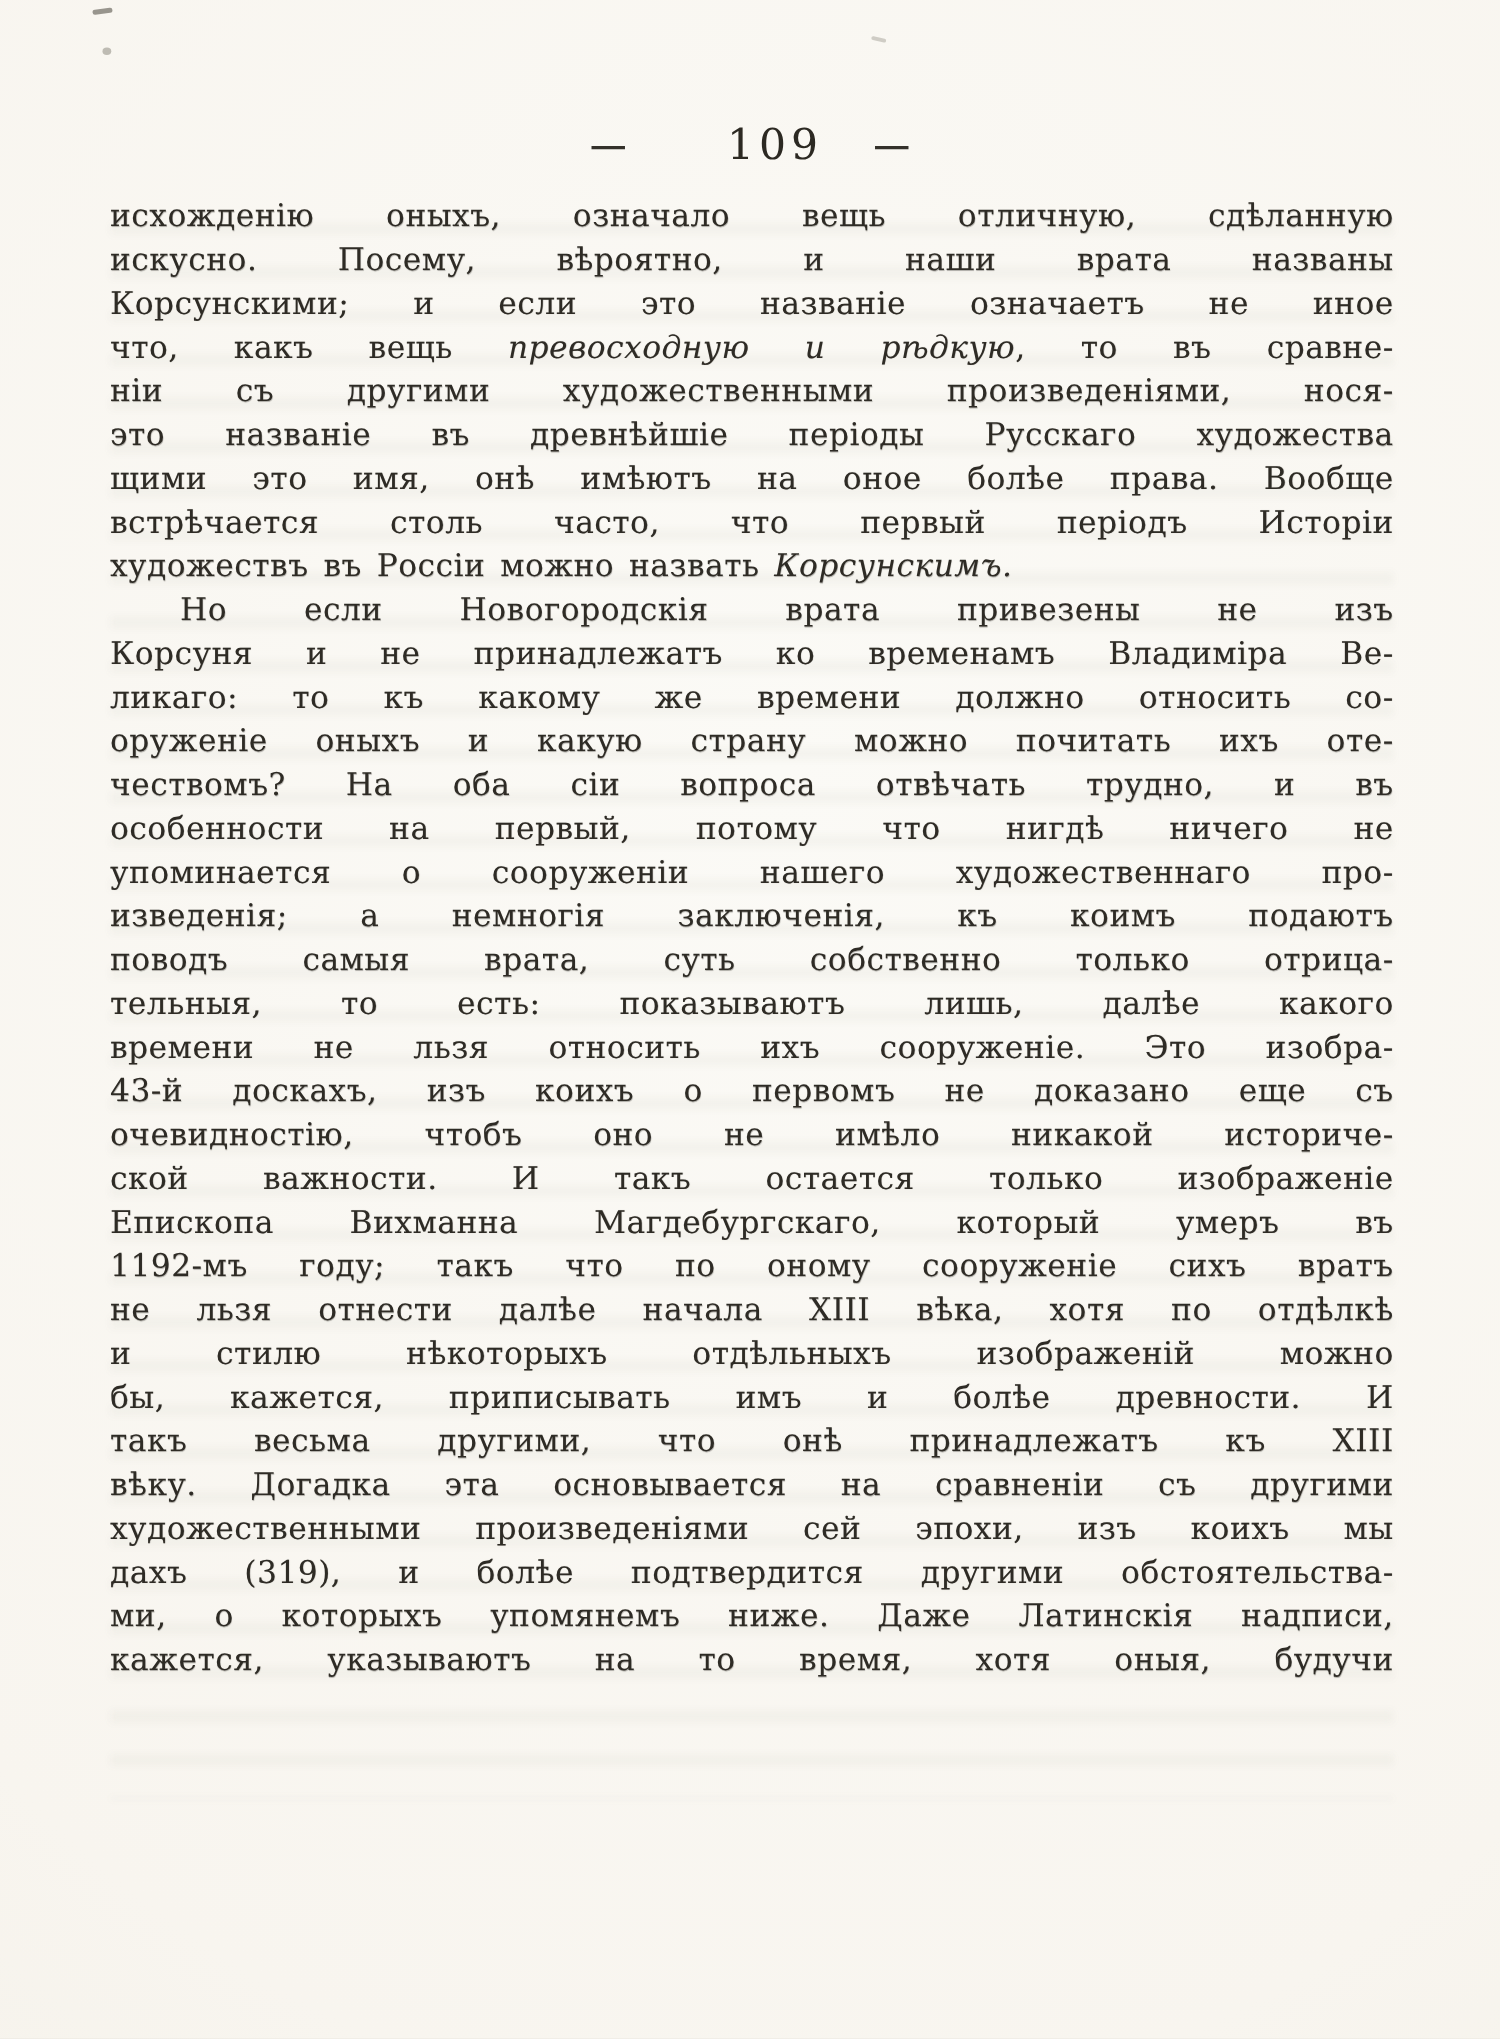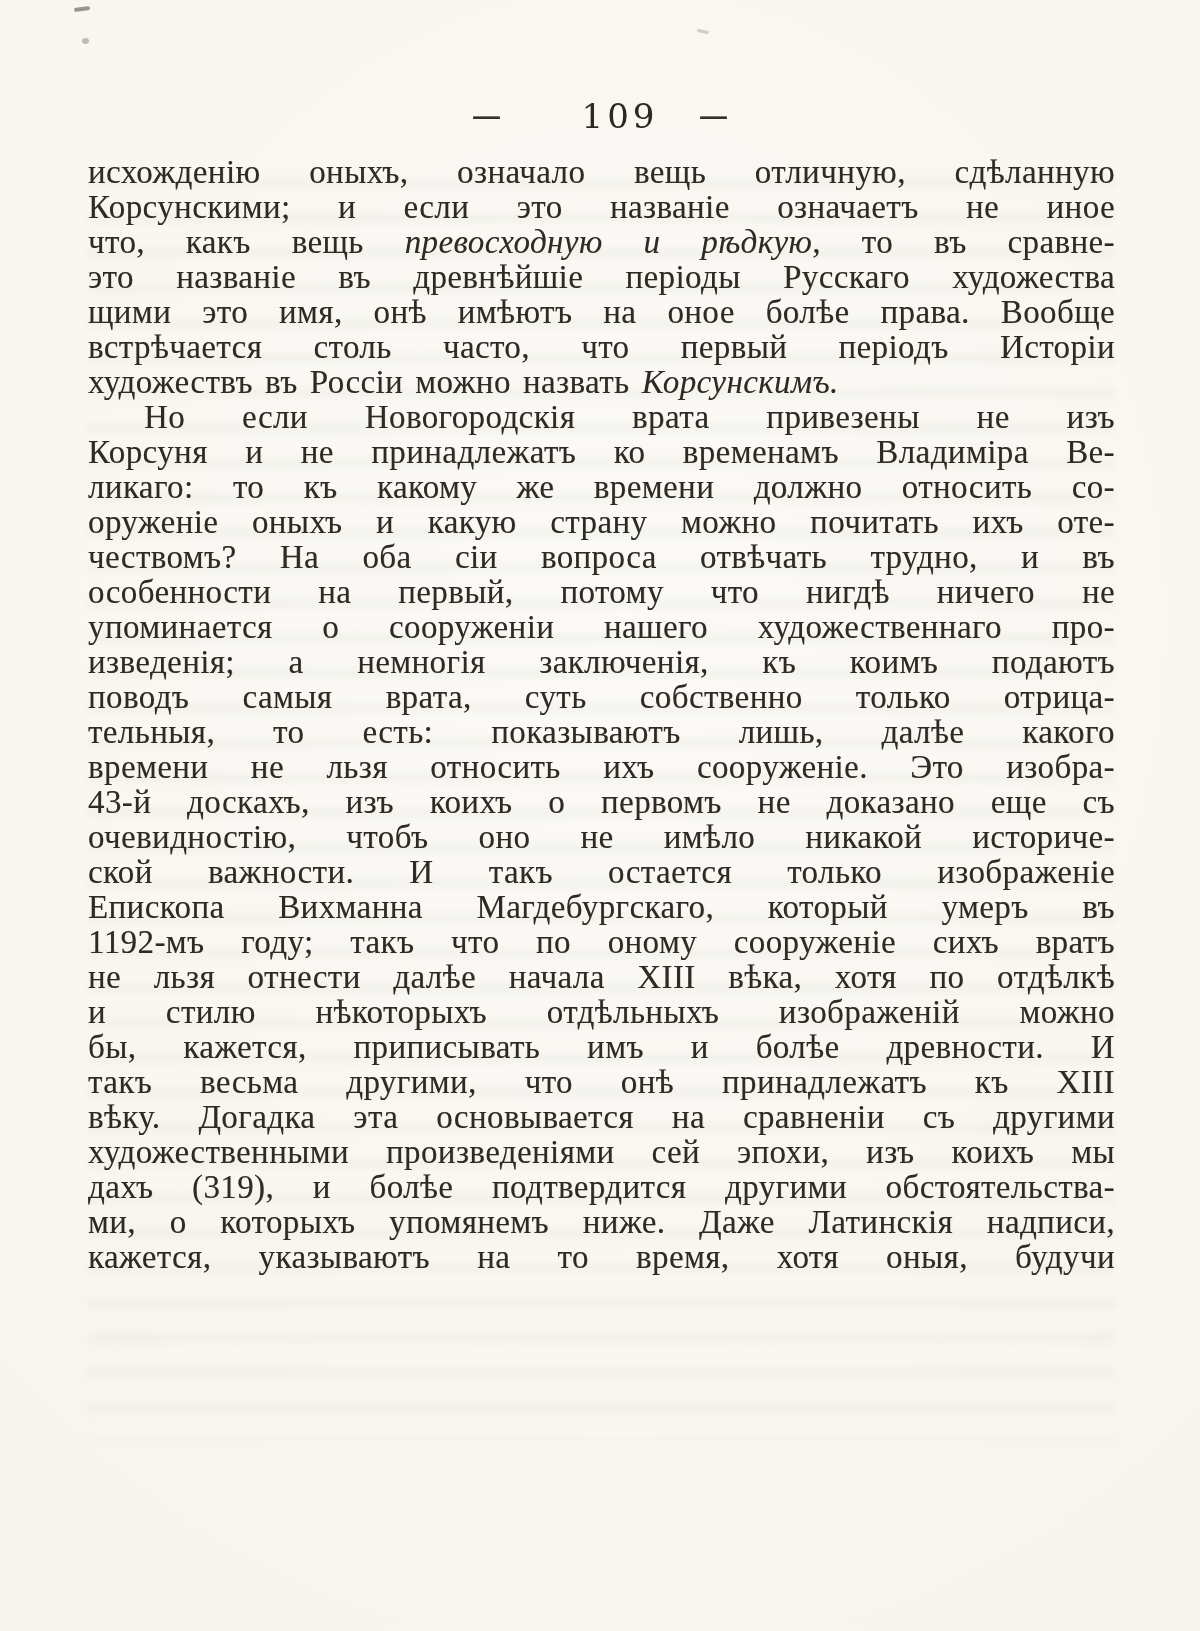--- a/index.html
+++ b/index.html
@@ -52,26 +52,25 @@
     font-size: 34px;
     letter-spacing: 4px;
     color: #2c2922;
     margin-left: 40px;
   }
   .text-block {
     position: absolute;
     top: 155px;
     left: 88px;
     width: 1027px;
-    font-size: 33px;
+    font-size: 25px;
     line-height: 35px;
     letter-spacing: 0.4px;
     word-spacing: 3.5px;
     text-shadow: 0.3px 0.4px 0.6px rgba(46, 43, 37, 0.35);
-    font-family: Liberation Serif, serif;
   }
   .text-line {
     text-align: justify;
     text-align-last: justify;
   }
   .text-line.para-end {
     text-align-last: left;
   }
   .paragraph.indent-first .text-line:first-child {
     text-indent: 56px;
@@ -100,22 +99,24 @@
 
   <div class="page-header">
     <span class="header-dash">—</span>
     <span class="page-number">109</span>
     <span class="header-dash">—</span>
   </div>
 
   <div class="text-block" id="text-block">
       <div class="paragraph">
         <div class="text-line"><span class="">исхожденію оныхъ, означало вещь отличную, сдѣланную</span></div>
+        <div class="text-line"><span class="">искусно. Посему, вѣроятно, и наши врата названы</span></div>
         <div class="text-line"><span class="">Корсунскими; и если это названіе означаетъ не иное</span></div>
         <div class="text-line"><span class="">что, какъ вещь </span><span class="italic">превосходную и рѣдкую</span><span class="">, то въ сравне-</span></div>
+        <div class="text-line"><span class="">ніи съ другими художественными произведеніями, нося-</span></div>
         <div class="text-line"><span class="">это названіе въ древнѣйшіе періоды Русскаго художества</span></div>
         <div class="text-line"><span class="">щими это имя, онѣ имѣютъ на оное болѣе права. Вообще</span></div>
         <div class="text-line"><span class="">встрѣчается столь часто, что первый періодъ Исторіи</span></div>
         <div class="text-line para-end"><span class="">художествъ въ Россіи можно назвать </span><span class="italic">Корсунскимъ.</span></div>
       </div>
       <div class="paragraph indent-first">
         <div class="text-line"><span class="">Но если Новогородскія врата привезены не изъ</span></div>
         <div class="text-line"><span class="">Корсуня и не принадлежатъ ко временамъ Владиміра Ве-</span></div>
         <div class="text-line"><span class="">ликаго: то къ какому же времени должно относить со-</span></div>
         <div class="text-line"><span class="">оруженіе оныхъ и какую страну можно почитать ихъ оте-</span></div>

